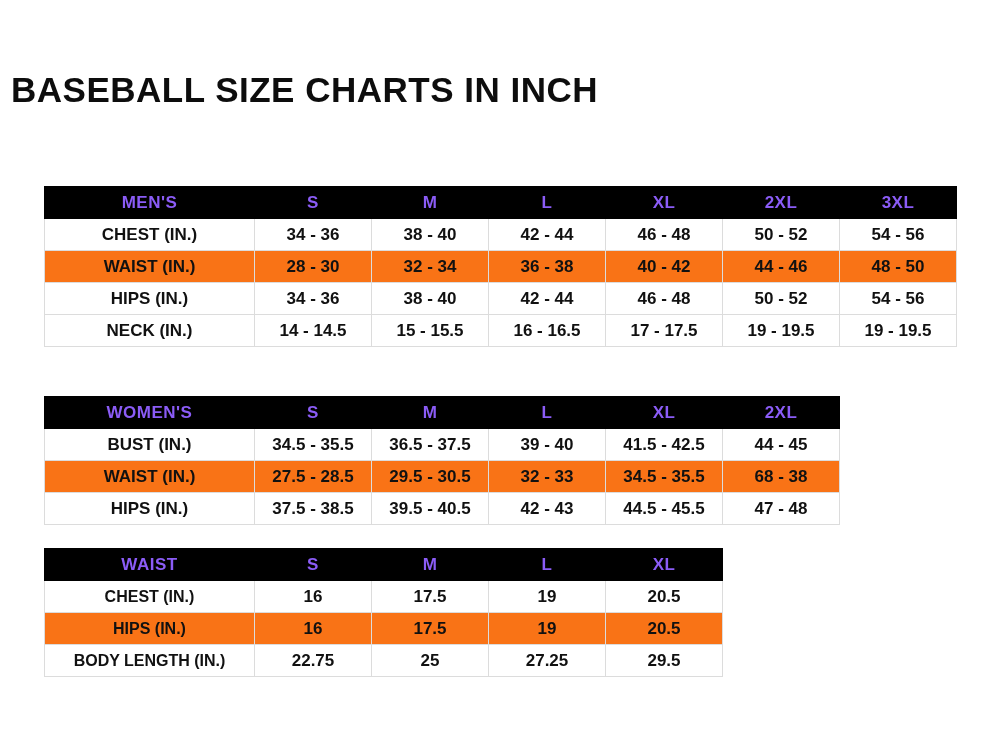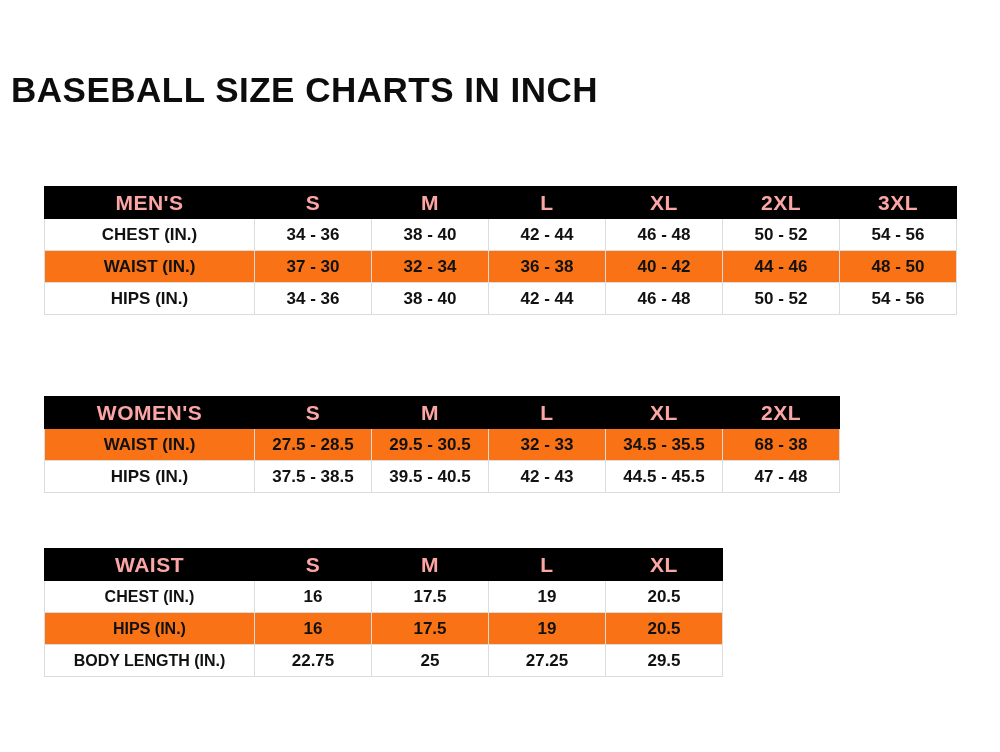--- a/index.html
+++ b/index.html
@@ -43,22 +43,22 @@
     font-weight: bold;
     color: #111111;
     padding: 0;
     height: 31px;
     line-height: 31px;
     font-size: 17px;
     white-space: nowrap;
   }
   .chart thead th {
     background: #000000;
-    color: #fca5a5;
-    font-size: 21px;
+    color: #8b5cf6;
+    font-size: 17px;
     border: 1px solid #000000;
     height: 31px;
     line-height: 31px;
     letter-spacing: 0.5px;
   }
   .chart thead th.cat {
     text-align: center;
   }
   .chart tbody tr.alt td {
     background: #f97316;
@@ -123,36 +123,45 @@
         <td class="rowlabel">CHEST (IN.)</td>
         <td>34 - 36</td>
         <td>38 - 40</td>
         <td>42 - 44</td>
         <td>46 - 48</td>
         <td>50 - 52</td>
         <td>54 - 56</td>
       </tr>
       <tr class="alt">
         <td class="rowlabel">WAIST (IN.)</td>
-        <td>37 - 30</td>
+        <td>28 - 30</td>
         <td>32 - 34</td>
         <td>36 - 38</td>
         <td>40 - 42</td>
         <td>44 - 46</td>
         <td>48 - 50</td>
       </tr>
       <tr>
         <td class="rowlabel">HIPS (IN.)</td>
         <td>34 - 36</td>
         <td>38 - 40</td>
         <td>42 - 44</td>
         <td>46 - 48</td>
         <td>50 - 52</td>
         <td>54 - 56</td>
       </tr>
+      <tr>
+        <td class="rowlabel">NECK (IN.)</td>
+        <td>14 - 14.5</td>
+        <td>15 - 15.5</td>
+        <td>16 - 16.5</td>
+        <td>17 - 17.5</td>
+        <td>19 - 19.5</td>
+        <td>19 - 19.5</td>
+      </tr>
     </tbody>
   </table>
 
   <table class="chart" id="womens-chart">
     <colgroup>
       <col class="c0">
         <col class="cx">
         <col class="cx">
         <col class="cx">
         <col class="cx">
@@ -162,20 +171,28 @@
       <tr>
         <th class="cat">WOMEN'S</th>
         <th>S</th>
         <th>M</th>
         <th>L</th>
         <th>XL</th>
         <th>2XL</th>
       </tr>
     </thead>
     <tbody>
+      <tr>
+        <td class="rowlabel">BUST (IN.)</td>
+        <td>34.5 - 35.5</td>
+        <td>36.5 - 37.5</td>
+        <td>39 - 40</td>
+        <td>41.5 - 42.5</td>
+        <td>44 - 45</td>
+      </tr>
       <tr class="alt">
         <td class="rowlabel">WAIST (IN.)</td>
         <td>27.5 - 28.5</td>
         <td>29.5 - 30.5</td>
         <td>32 - 33</td>
         <td>34.5 - 35.5</td>
         <td>68 - 38</td>
       </tr>
       <tr>
         <td class="rowlabel">HIPS (IN.)</td>

